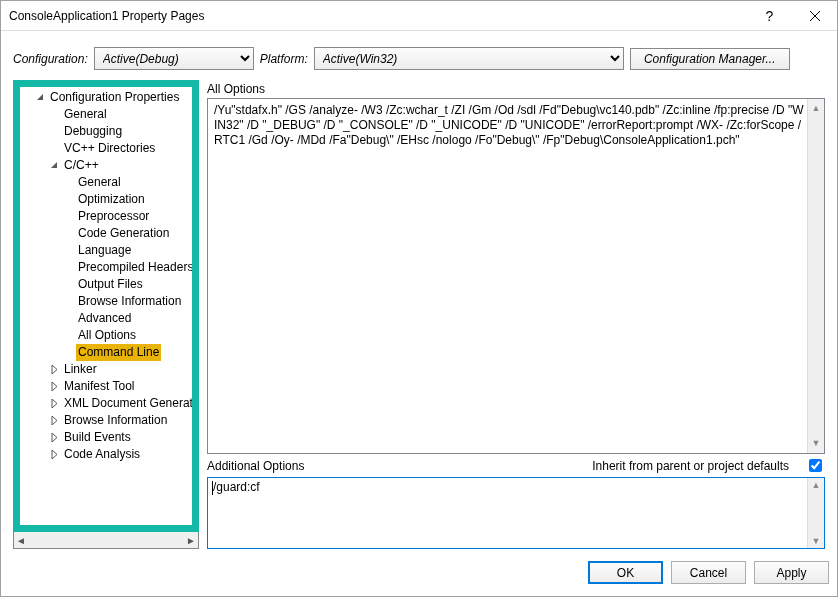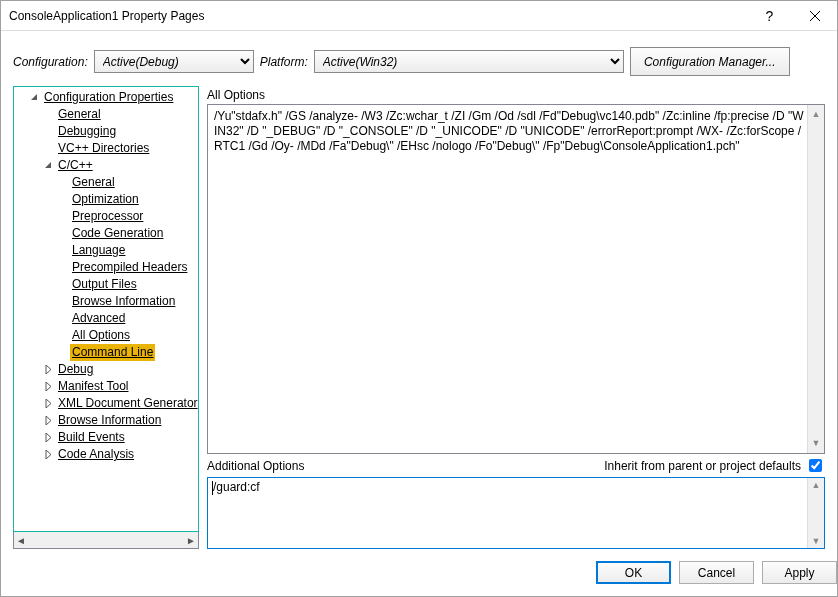--- a/index.html
+++ b/index.html
@@ -41,44 +41,43 @@
   select.combo {
     height: 23px;
     border: 1px solid #888;
     background: linear-gradient(#fdfdfd,#ececec);
     font: inherit;
     padding: 0 4px;
   }
   .combo.config { width: 160px; }
   .combo.platform { width: 310px; }
   button.mgr {
-    height: 29px;
+    height: 22px;
     width: 160px;
     border: 1px solid #888;
     background: linear-gradient(#fdfdfd,#ececec);
     font: inherit;
   }
   .body {
     flex: 1;
     display: flex;
     padding: 0 12px 0 12px;
     gap: 8px;
     overflow: hidden;
   }
   .tree-wrap {
     width: 186px;
     display: flex; flex-direction: column;
   }
   .tree {
     flex: 1;
-    border: 1px solid #14b8a6;
+    border: 7px solid #14b8a6;
     overflow: auto;
     padding: 2px 0;
     white-space: nowrap;
-    text-decoration: underline;
   }
   .tree ul { list-style: none; margin: 0; padding: 0; }
   .tree li { line-height: 17px; }
   .tree .row {
     display: flex; align-items: center;
     height: 17px;
     padding-right: 4px;
   }
   .tree .exp {
     width: 12px; height: 12px;
@@ -116,40 +115,40 @@
   .all-options .sb {
     position: absolute; right:0; top:0; bottom:0; width:17px;
     background:#f0f0f0; border-left:1px solid #ddd;
     display:flex; flex-direction:column; justify-content:space-between; align-items:center;
     color:#888; font-size:9px; padding:2px 0;
   }
   .inherit-row {
     display: flex; align-items: center; justify-content: space-between;
     margin-top: 2px;
   }
-  .inherit-row .chk { display:flex; align-items:center; gap:4px; }
+  .inherit-row .chk { display:flex; align-items:center; gap:16px; }
   .inherit-row input[type=checkbox]{ width:13px;height:13px;}
   .additional {
     height: 72px;
     border: 1px solid #0078d7;
     padding: 2px 18px 2px 4px;
     position: relative;
     font-size: 12px;
     margin-top: 2px;
   }
   .additional .cursor { border-left:1px solid #000; display:inline-block; height:14px; vertical-align:middle;}
   .additional .sb {
     position: absolute; right:0; top:0; bottom:0; width:17px;
     background:#f0f0f0; border-left:1px solid #ddd;
     display:flex; flex-direction:column; justify-content:space-between; align-items:center;
     color:#888; font-size:9px; padding:2px 0;
   }
   .footer {
     display: flex; justify-content: flex-end; gap: 8px;
-    padding: 12px 0 12px 12px;
+    padding: 12px 8px 12px 12px;
   }
   .footer button {
     width: 75px; height: 23px;
     border: 1px solid #adadad;
     background: linear-gradient(#fdfdfd,#ececec);
     font: inherit;
   }
   .footer button.default {
     border: 1px solid #0078d7;
     box-shadow: inset 0 0 0 1px #0078d7;
@@ -296,21 +295,21 @@
                     </li>
                 </ul>
               </li>
               <li>
                   <div class="row indent2">
                     <span class="exp">
                       <svg viewBox="0 0 9 9">
                         <path d="M2 0 L7 4.5 L2 9 Z" fill="none" stroke="#595959" stroke-width="1"></path>
                       </svg>
                     </span>
-                    <span class="lbl">Debug</span>
+                    <span class="lbl">Linker</span>
                   </div>
                 </li>
               <li>
                   <div class="row indent2">
                     <span class="exp">
                       <svg viewBox="0 0 9 9">
                         <path d="M2 0 L7 4.5 L2 9 Z" fill="none" stroke="#595959" stroke-width="1"></path>
                       </svg>
                     </span>
                     <span class="lbl">Manifest Tool</span>

